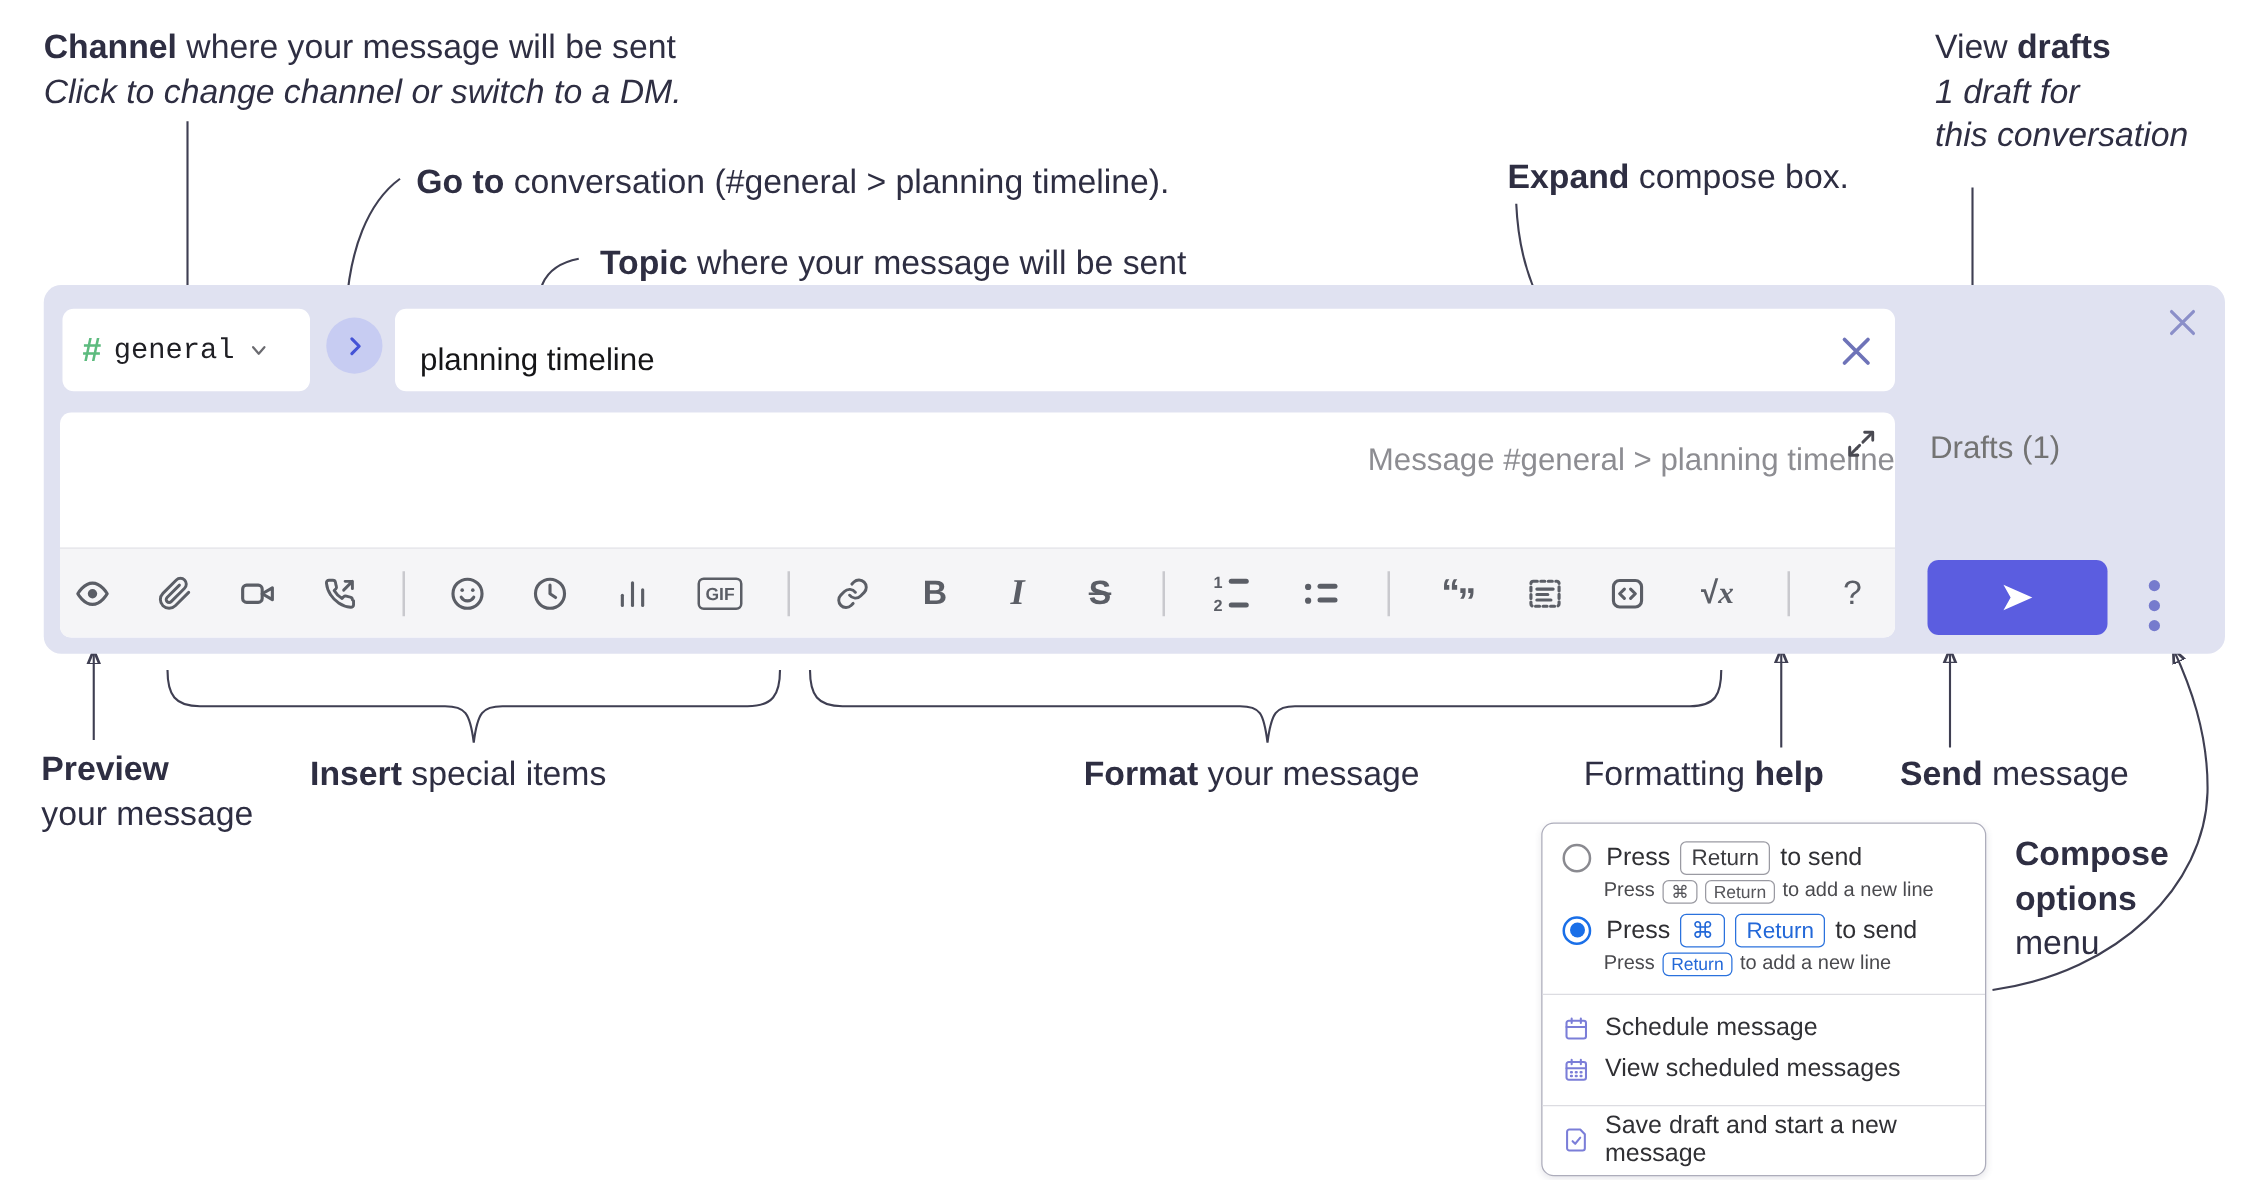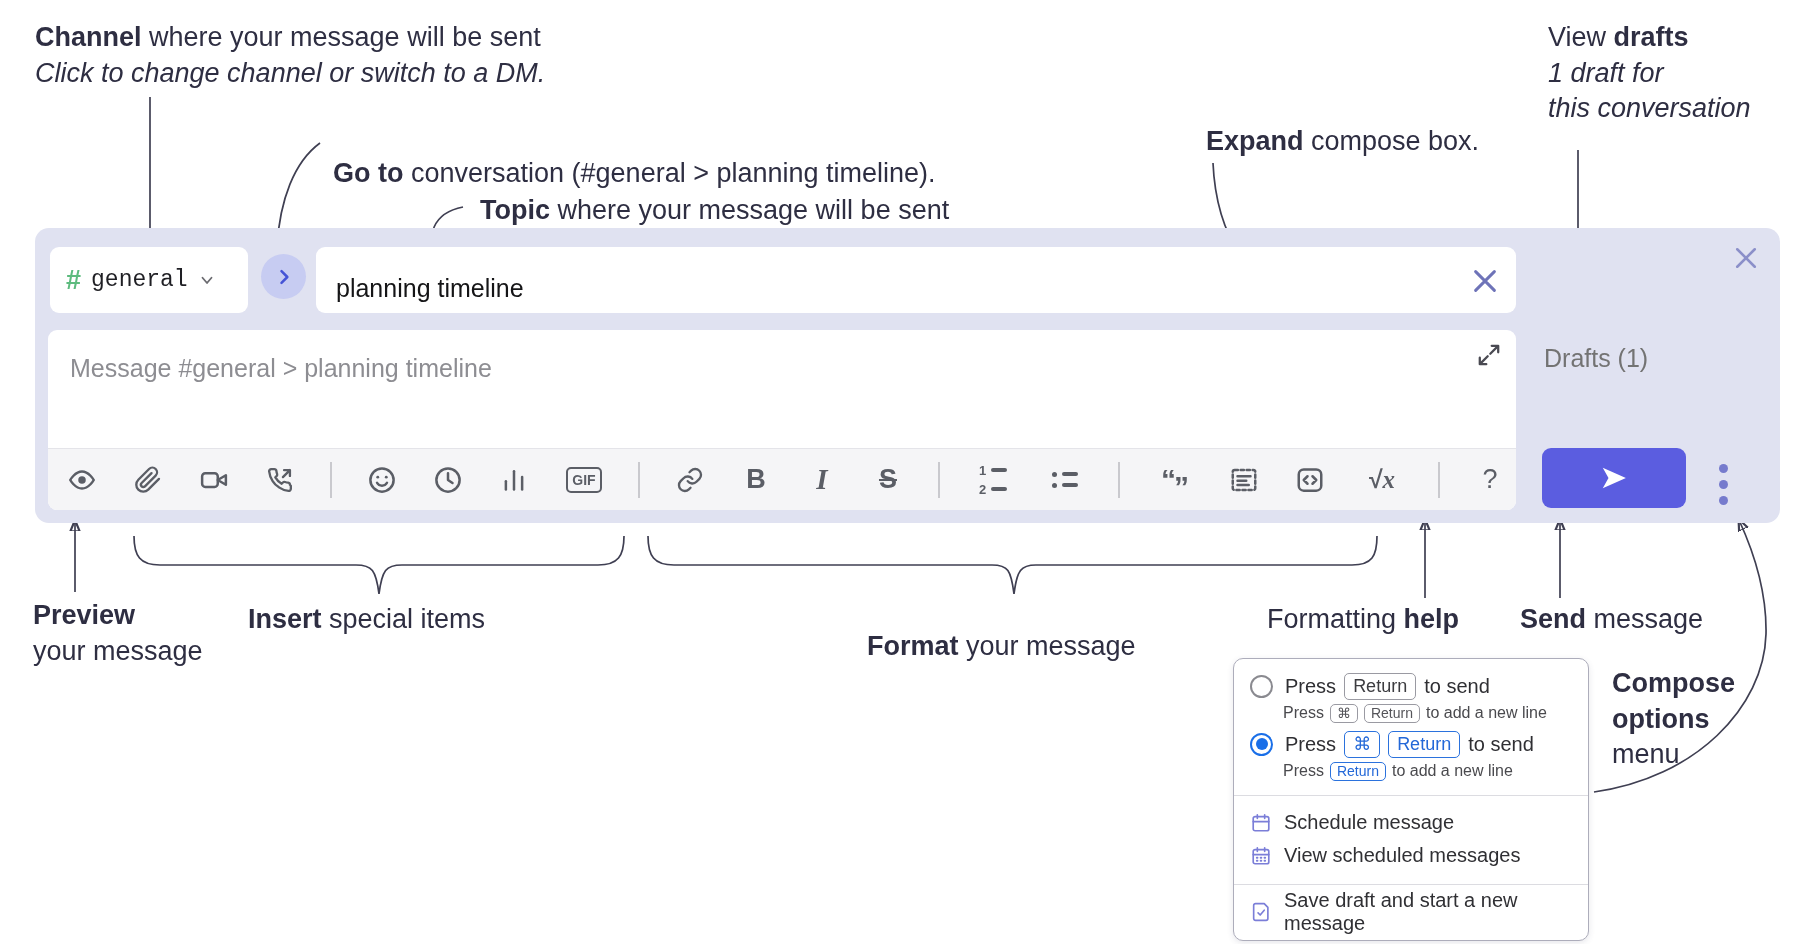--- a/index.html
+++ b/index.html
@@ -7,40 +7,40 @@
           font-family:"Liberation Sans",sans-serif;color:#2e2e42;}
   .abs{position:absolute;}
   .note{font-size:27px;line-height:1.32;color:#2e2e42;}
   .note .b{font-weight:700;}
   .note .i{font-style:italic;}
   svg.overlay{position:absolute;left:0;top:0;width:1814px;height:944px;pointer-events:none;}
   svg.overlay path{fill:none;stroke:#3f3f52;stroke-width:1.7;}
 
   
   .composer{left:35px;top:228px;width:1745px;height:295px;background:#e0e2f1;border-radius:14px;}
-  .whitebox{background:#fff;border-radius:9px;}
+  .whitebox{background:#fff;border-radius:9px;align-items:flex-end;}
   .channel-pill{left:15px;top:19px;width:198px;height:66px;display:flex;align-items:center;
                 padding:0 16px;box-sizing:border-box;gap:10px;cursor:pointer;}
   .hash{color:#5dbb7e;font-size:27px;font-weight:700;}
   .chan-name{color:#1f1f24;font-size:23px;font-family:Liberation Mono, monospace;}
   .goto-btn{left:226px;top:26px;width:45px;height:45px;border-radius:50%;background:#c7ccf2;
             display:flex;align-items:center;justify-content:center;cursor:pointer;}
   .topic-input{left:281px;top:19px;width:1200px;height:66px;display:flex;align-items:center;
                padding:16px 56px 0 20px;box-sizing:border-box;}
   .topic-text{font-size:25px;color:#151517;}
   .clear-x{position:absolute;right:16px;top:19px;width:30px;height:30px;cursor:pointer;}
   .close-x{right:20px;top:16px;width:28px;height:28px;cursor:pointer;}
   .message-box{left:13px;top:102px;width:1468px;height:180px;display:flex;flex-direction:column;overflow:hidden;}
   .msg-area{flex:1;position:relative;}
   .placeholder{padding:24px 0 0 22px;font-size:25px;color:#8d8d92;}
   .expand-btn{position:absolute;right:14px;top:12px;width:26px;height:26px;cursor:pointer;}
   .drafts-link{left:1509px;top:116px;font-size:25px;font-weight:500;color:#737373;cursor:pointer;}
 
   
-  .toolbar{height:62px;background:#f5f5f7;border-top:1px solid #e4e4e9;display:flex;
+  .toolbar{height:72px;background:#f5f5f7;border-top:1px solid #e4e4e9;display:flex;
            align-items:center;padding:0 18px;gap:34px;box-sizing:border-box;}
   .tb{width:32px;height:34px;display:flex;align-items:center;justify-content:center;
       color:#5b5e66;cursor:pointer;flex:none;}
   .tb svg{stroke:#5b5e66;fill:none;stroke-width:2;stroke-linecap:round;stroke-linejoin:round;}
   .tdiv{width:2px;height:36px;background:#c9c9ce;flex:none;}
   .tb-letter{font-size:27px;font-weight:700;}
   .tb-italic{font-family:"Liberation Serif",serif;font-style:italic;font-size:29px;font-weight:600;}
   .tb-strike{font-size:27px;font-weight:700;text-decoration:line-through;}
   .tb-help{font-size:27px;font-weight:400;}
   .list-ic{display:flex;flex-direction:column;gap:6px;}
@@ -101,21 +101,21 @@
     <path d="M1560 598 L1560 520" marker-end="url(#ah)"></path>
     <path d="M1594 792 C1695 778 1764 708 1766 634 C1767 586 1751 546 1739 520" marker-end="url(#ah)"></path>
     <path d="M134 536 C134 556 140 565 160 565 L356 565 C372 565 376 570 379 594 C382 570 386 565 402 565 L598 565 C618 565 624 556 624 536"></path>
     <path d="M648 536 C648 556 654 565 674 565 L992 565 C1008 565 1011 570 1014 594 C1017 570 1021 565 1036 565 L1352 565 C1372 565 1377 556 1377 536"></path>
   </svg>
 
   <div class="abs note" style="left:35px;top:20px;">
     <div><span class="b">Channel</span><span> where your message will be sent</span></div>
     <div class="i">Click to change channel or switch to a DM.</div>
   </div>
-  <div class="abs note" style="left:333px;top:128px;margin-top:28px;">
+  <div class="abs note" style="left:333px;top:128px;">
     <span class="b">Go to</span><span> conversation (#general &gt; planning timeline).</span>
   </div>
   <div class="abs note" style="left:1206px;top:124px;">
     <span class="b">Expand</span><span> compose box.</span>
   </div>
   <div class="abs note" style="left:480px;top:193px;">
     <span class="b">Topic</span><span> where your message will be sent</span>
   </div>
   <div class="abs note" style="left:1548px;top:20px;">
     <div><span>View </span><span class="b">drafts</span></div>
@@ -288,21 +288,21 @@
     </div>
   </div>
 
   <div class="abs note" style="left:33px;top:598px;">
     <div class="b">Preview</div>
     <div>your message</div>
   </div>
   <div class="abs note" style="left:248px;top:602px;text-align:right;">
     <span class="b">Insert</span><span> special items</span>
   </div>
-  <div class="abs note" style="left:867px;top:602px;margin-top:27px;">
+  <div class="abs note" style="left:867px;top:602px;">
     <span class="b">Format</span><span> your message</span>
   </div>
   <div class="abs note" style="left:1267px;top:602px;">
     <span>Formatting </span><span class="b">help</span>
   </div>
   <div class="abs note" style="left:1520px;top:602px;">
     <span class="b">Send</span><span> message</span>
   </div>
   <div class="abs note" style="left:1612px;top:666px;">
     <div class="b">Compose</div>

